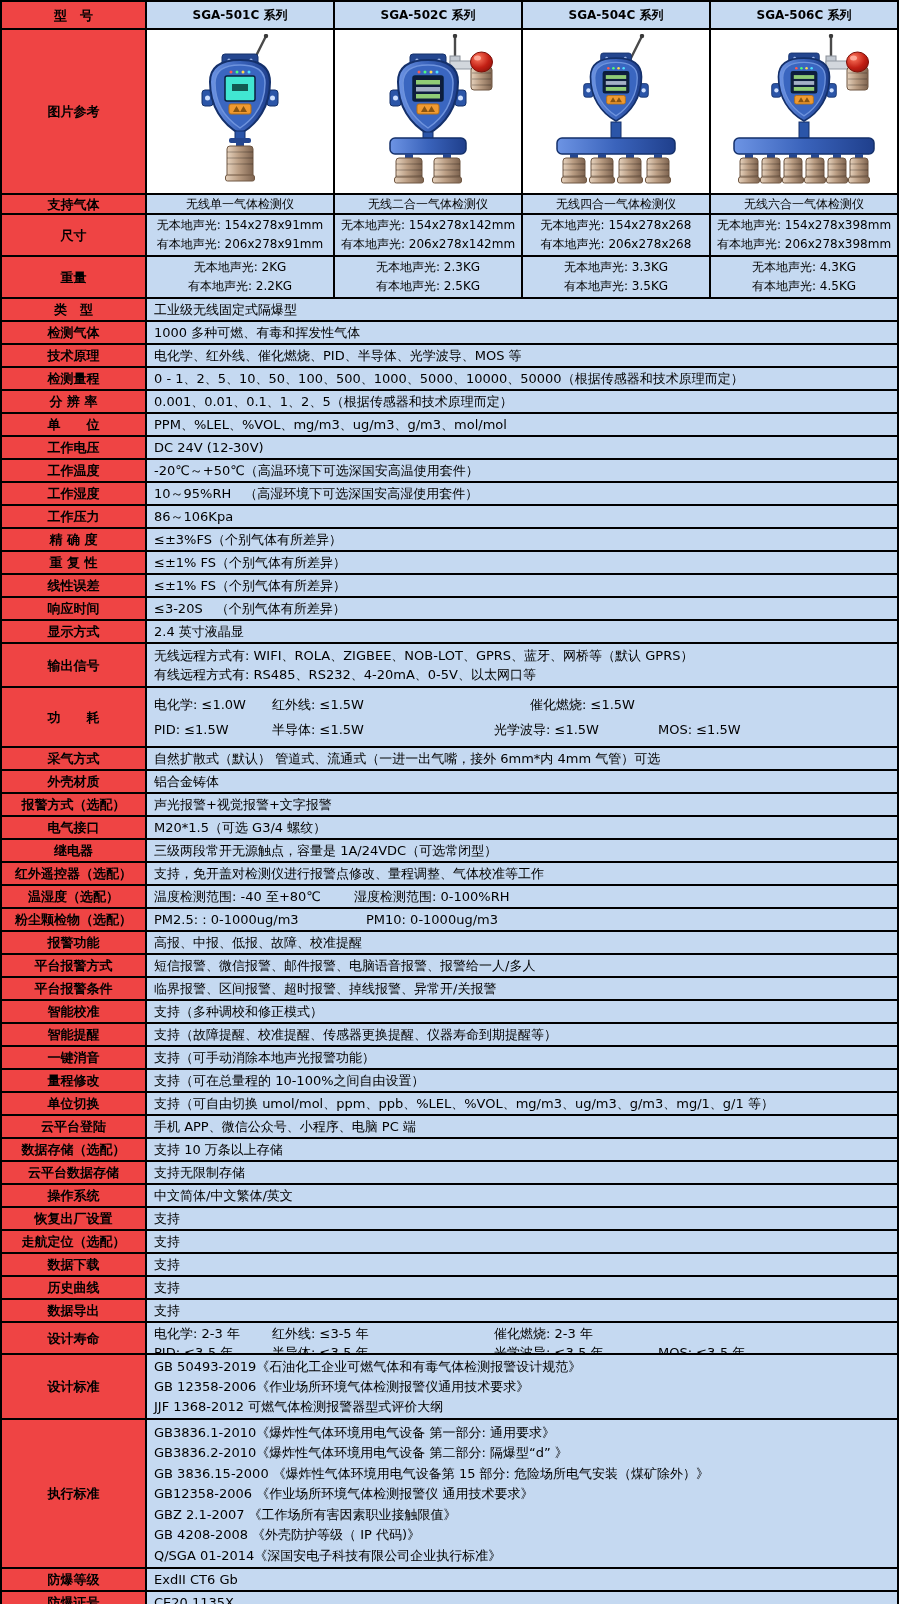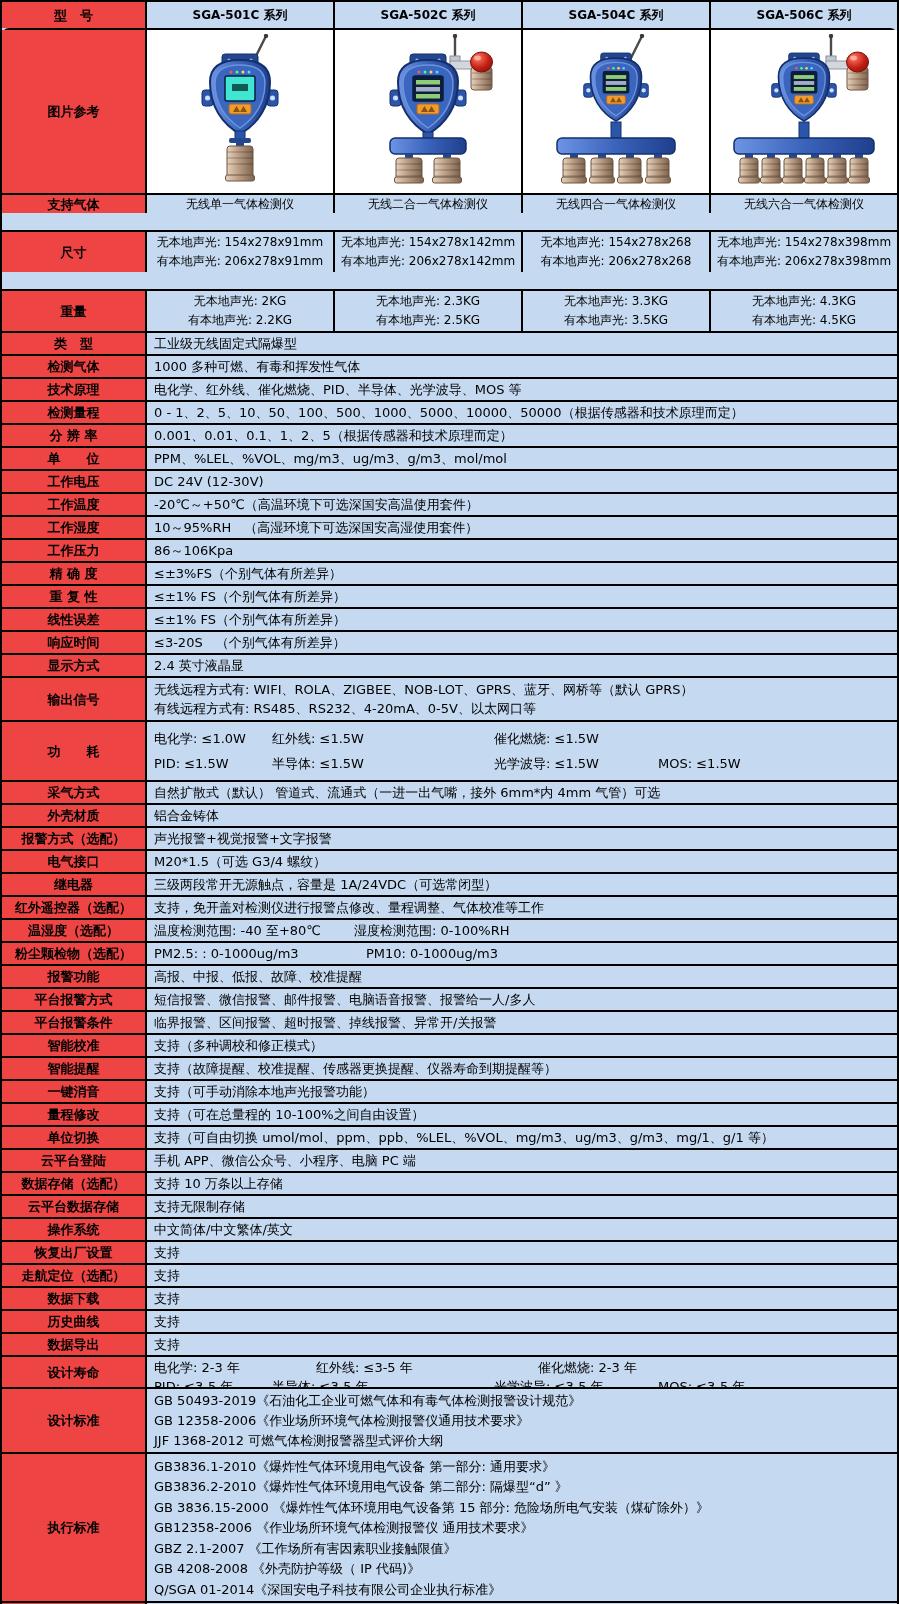--- a/index.html
+++ b/index.html
@@ -9,24 +9,24 @@
   .row + .row{border-top:2px solid #000;}
   .cell-label{flex:0 0 145px;width:145px;background:#ef4444;border-right:2px solid #000;display:flex;align-items:center;justify-content:center;text-align:center;font-weight:bold;box-sizing:border-box;padding:0 2px;line-height:15px;}
   .cell-value{flex:1;background:#C5D9F1;display:flex;flex-direction:column;justify-content:space-evenly;padding:1px 4px 1px 7px;box-sizing:border-box;overflow:hidden;}
   .line{line-height:19px;white-space:pre-wrap;}
   .seg{display:inline-block;vertical-align:top;}
   .cols{flex:1;display:flex;}
   .col{flex:1;border-right:2px solid #000;box-sizing:border-box;display:flex;flex-direction:column;align-items:center;justify-content:center;background:#C5D9F1;text-align:center;overflow:hidden;}
   .col:last-child{border-right:none;}
   .r-header{height:26px;}
   .r-header .col{font-weight:bold;}
-  .r-image{height:165px;border-radius:7px;}
+  .r-image{height:165px;}
   .r-image .col{background:#fff;}
   .r-support{height:20px;}
-  .r-size,.r-weight{height:42px;margin-top:17px;}
+  .r-size,.r-weight{height:42px;}
   .col .line{line-height:19px;font-size:12px;}
   .device{width:180px;height:152px;}
 </style>
 </head>
 <body>
 
 <div class="spec-table" id="table-root">
     <div class="row r-header">
       <div class="cell-label">型　号</div>
       <div class="cols">
@@ -443,21 +443,21 @@
     <div class="row spec-row" style="height: 44px;">
       <div class="cell-label">输出信号</div>
       <div class="cell-value">
         <div class="line">无线远程方式有: WIFI、ROLA、ZIGBEE、NOB-LOT、GPRS、蓝牙、网桥等（默认 GPRS）</div>
         <div class="line">有线远程方式有: RS485、RS232、4-20mA、0-5V、以太网口等</div>
       </div>
     </div>
     <div class="row spec-row" style="height: 60px;">
       <div class="cell-label">功　　耗</div>
       <div class="cell-value">
-        <div class="line"><span class="seg" style="min-width: 118px;">电化学: ≤1.0W</span><span class="seg" style="min-width: 222px;">红外线: ≤1.5W</span><span class="seg" style="min-width: 164px;">催化燃烧: ≤1.5W</span></div>
+        <div class="line"><span class="seg" style="min-width: 118px;">电化学: ≤1.0W</span><span class="seg" style="min-width: 222px;">红外线: ≤1.5W</span><span class="seg" style="min-width: 164px; margin-left: 36px;">催化燃烧: ≤1.5W</span></div>
         <div class="line"><span class="seg" style="min-width: 118px;">PID: ≤1.5W</span><span class="seg" style="min-width: 222px;">半导体: ≤1.5W</span><span class="seg" style="min-width: 164px;">光学波导: ≤1.5W</span><span class="seg">MOS: ≤1.5W</span></div>
       </div>
     </div>
     <div class="row spec-row">
       <div class="cell-label">采气方式</div>
       <div class="cell-value">
         <div class="line">自然扩散式（默认） 管道式、流通式（一进一出气嘴，接外 6mm*内 4mm 气管）可选</div>
       </div>
     </div>
     <div class="row spec-row">
@@ -600,21 +600,21 @@
     </div>
     <div class="row spec-row">
       <div class="cell-label">数据导出</div>
       <div class="cell-value">
         <div class="line">支持</div>
       </div>
     </div>
     <div class="row spec-row" style="height: 32px;">
       <div class="cell-label">设计寿命</div>
       <div class="cell-value">
-        <div class="line"><span class="seg" style="min-width: 118px;">电化学: 2-3 年</span><span class="seg" style="min-width: 222px; margin-left: 44px;">红外线: ≤3-5 年</span><span class="seg" style="min-width: 164px;">催化燃烧: 2-3 年</span></div>
+        <div class="line"><span class="seg" style="min-width: 118px;">电化学: 2-3 年</span><span class="seg" style="min-width: 222px;">红外线: ≤3-5 年</span><span class="seg" style="min-width: 164px;">催化燃烧: 2-3 年</span></div>
         <div class="line"><span class="seg" style="min-width: 118px;">PID: ≤3-5 年</span><span class="seg" style="min-width: 222px;">半导体: ≤3-5 年</span><span class="seg" style="min-width: 164px;">光学波导: ≤3-5 年</span><span class="seg">MOS: ≤3-5 年</span></div>
       </div>
     </div>
     <div class="row spec-row" style="height: 65px;">
       <div class="cell-label">设计标准</div>
       <div class="cell-value">
         <div class="line">GB 50493-2019《石油化工企业可燃气体和有毒气体检测报警设计规范》</div>
         <div class="line">GB 12358-2006《作业场所环境气体检测报警仪通用技术要求》</div>
         <div class="line">JJF 1368-2012 可燃气体检测报警器型式评价大纲</div>
       </div>

